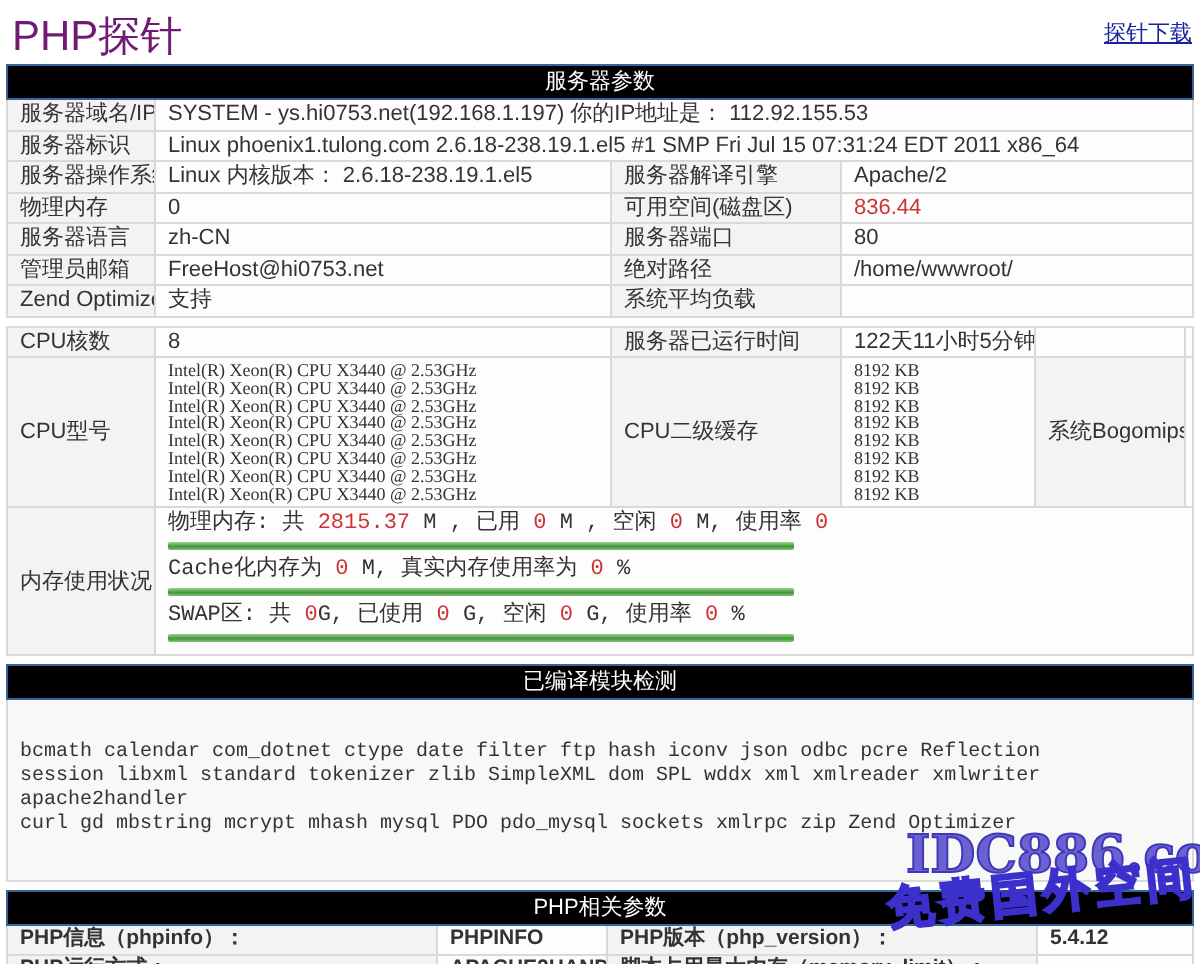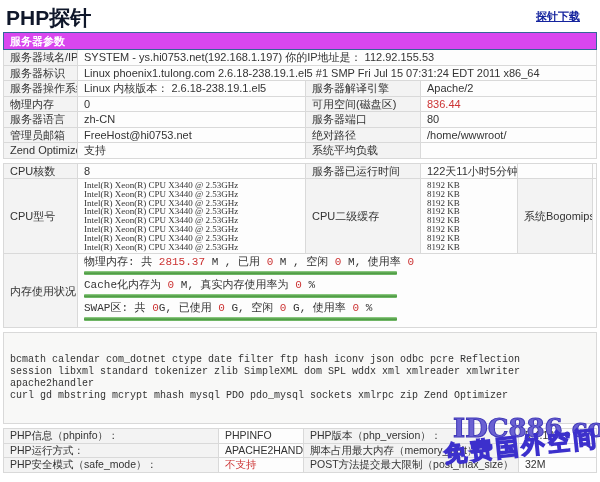--- a/index.html
+++ b/index.html
@@ -1,36 +1,36 @@
 <!DOCTYPE html>
 <html><head>
 <meta charset="utf-8">
 <style>
   html,body{margin:0;padding:0;width:600px;height:482px;overflow:hidden;background:#fff;
     font-family:"Liberation Sans","DejaVu Sans",sans-serif;color:#333;font-size:11px;}
   .topbar{height:30px;position:relative;padding:2px 4px 0 4px;}
-  .page-title{font-size:21px;font-weight:700;color:#0f172a;margin:2px 0 0 2px;display:inline-block;}
-  .dl-link{position:absolute;right:20px;top:9px;font-size:11px;font-weight:bold;
+  .page-title{font-size:21px;font-weight:400;color:#701a75;margin:2px 0 0 2px;display:inline-block;}
+  .dl-link{position:absolute;right:4px;top:9px;font-size:11px;font-weight:normal;
     color:#15249e;text-decoration:underline;cursor:pointer;}
   .section{margin:0 3px 4px 3px;}
   table{width:100%;border-collapse:collapse;table-layout:fixed;}
-  th.sec{background:#d946ef;color:#fff;text-align:left;font-size:11px;font-weight:bold;
+  th.sec{background:#000000;color:#fff;text-align:center;font-size:11px;font-weight:normal;
     padding:2px 6px;border:1px solid #336699;line-height:12px;}
   td{border:1px solid #d9d9d9;padding:1px 6px;line-height:12.5px;font-size:11px;
     overflow:hidden;white-space:nowrap;vertical-align:middle;background:#fdfdfd;}
   td.lbl{background:#f3f3f3;}
   .red{color:#cc3333;}
   .cpulines{font-size:9px;line-height:8.8px;white-space:pre-line;font-family:Liberation Serif, serif;}
   td.cpu{padding:2px 6px;vertical-align:top;}
   td.memcell{padding:2px 6px;line-height:13px;white-space:normal;font-family:Liberation Mono, monospace;}
   .bar{width:313px;height:4px;margin:2px 0 4px 0;border-radius:1px;
     background:linear-gradient(180deg,#9bd490 0%,#47963c 55%,#7fc276 100%);}
   td.mods{font-family:"Liberation Mono","DejaVu Sans Mono",monospace;font-size:10px;
     line-height:12px;white-space:pre-line;background:#f8f8f7;padding:21px 6px;}
-  .t4 td{line-height:11.5px;font-size:10.5px;}
+  .t4 td{line-height:11.5px;font-size:10.5px;font-weight:bold;}
   .wm1{position:absolute;left:453px;top:413px;z-index:9;pointer-events:none;
     font-family:"DejaVu Serif","Liberation Serif",serif;font-size:26px;font-weight:bold;
     color:#6a61d2;-webkit-text-stroke:1px #4038b8;text-shadow:0 0 1px #ffffff;}
   .wm2{position:absolute;left:444px;top:439px;z-index:9;pointer-events:none;
     transform:rotate(-6deg);transform-origin:left center;
     font-family:"DejaVu Serif","Liberation Serif",serif;font-size:23px;font-weight:bold;
     letter-spacing:3px;color:rgba(255,255,255,0.25);-webkit-text-stroke:1.4px #3c30cc;}
 </style>
 </head>
 <body>
@@ -150,38 +150,44 @@
         <div class="bar"></div>
       </td>
     </tr>
   </tbody>
     </table>
 </div>
 
 <div class="section">
   <table>
     <tbody>
+        <tr>
+          <th class="sec">已编译模块检测</th>
+        </tr>
     <tr>
       <td class="mods">bcmath  calendar  com_dotnet  ctype  date  filter  ftp  hash  iconv  json  odbc  pcre  Reflection
 session  libxml  standard  tokenizer  zlib  SimpleXML  dom  SPL  wddx  xml  xmlreader  xmlwriter  apache2handler
 curl  gd  mbstring  mcrypt  mhash  mysql  PDO  pdo_mysql  sockets  xmlrpc  zip  Zend Optimizer</td>
     </tr>
   </tbody>
     </table>
 </div>
 
 <div class="section">
   <table class="t4">
     <colgroup>
         <col style="width:215px">
         <col style="width:85px">
         <col style="width:215px">
         <col>
       </colgroup>
     <tbody>
+        <tr>
+          <th class="sec" colspan="4">PHP相关参数</th>
+        </tr>
     <tr>
       <td class="lbl">PHP信息（phpinfo）：</td>
       <td>PHPINFO</td>
       <td class="lbl">PHP版本（php_version）：</td>
       <td>5.4.12</td>
     </tr>
     <tr>
       <td class="lbl">PHP运行方式：</td>
       <td>APACHE2HANDLER</td>
       <td class="lbl">脚本占用最大内存（memory_limit）：</td>

